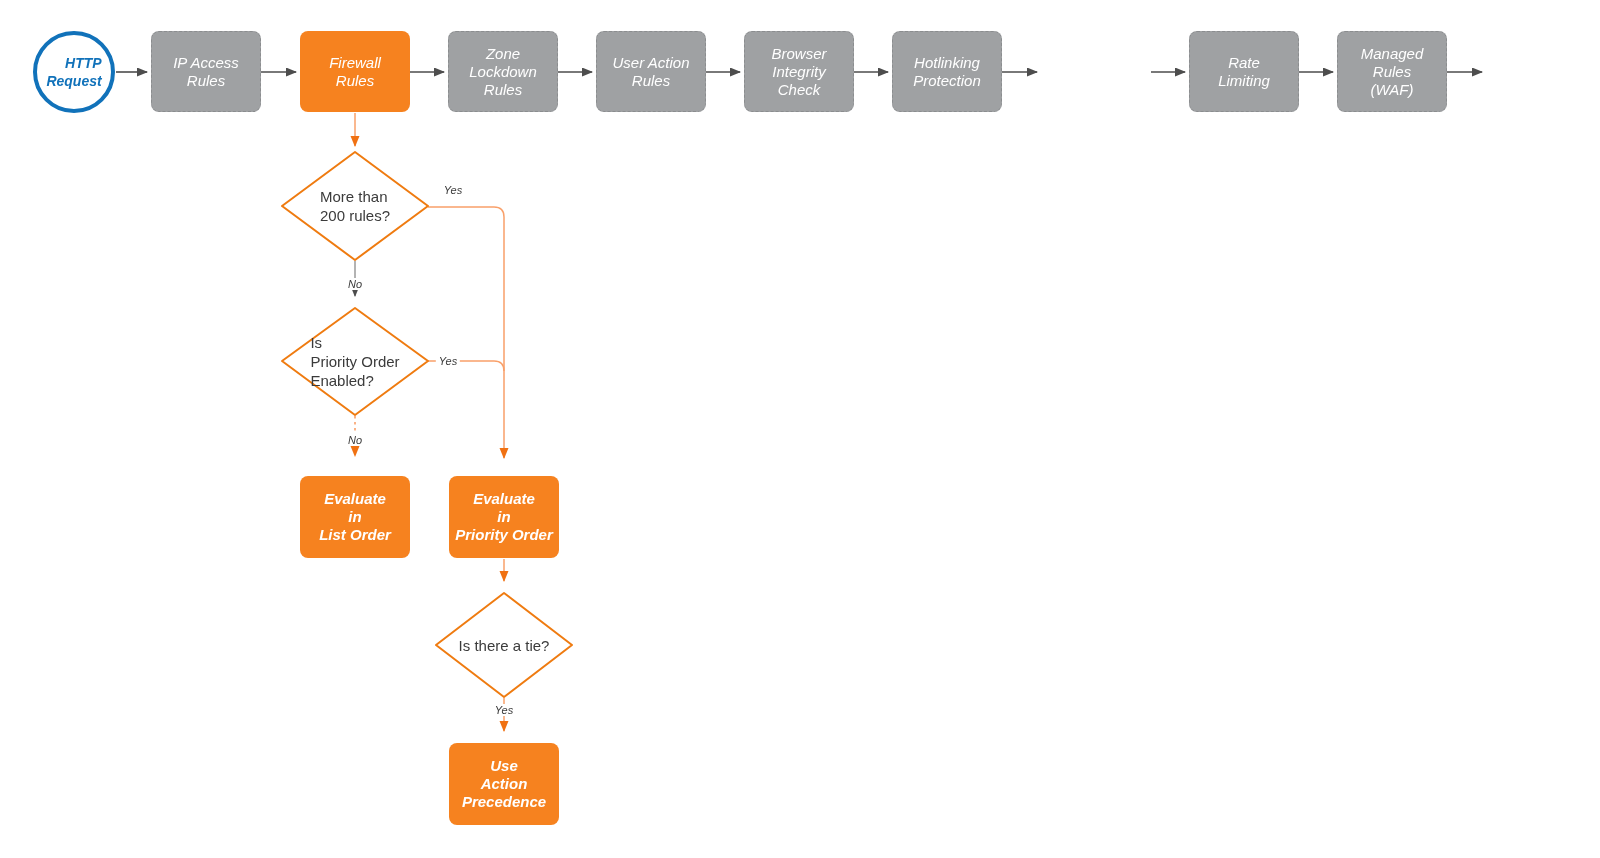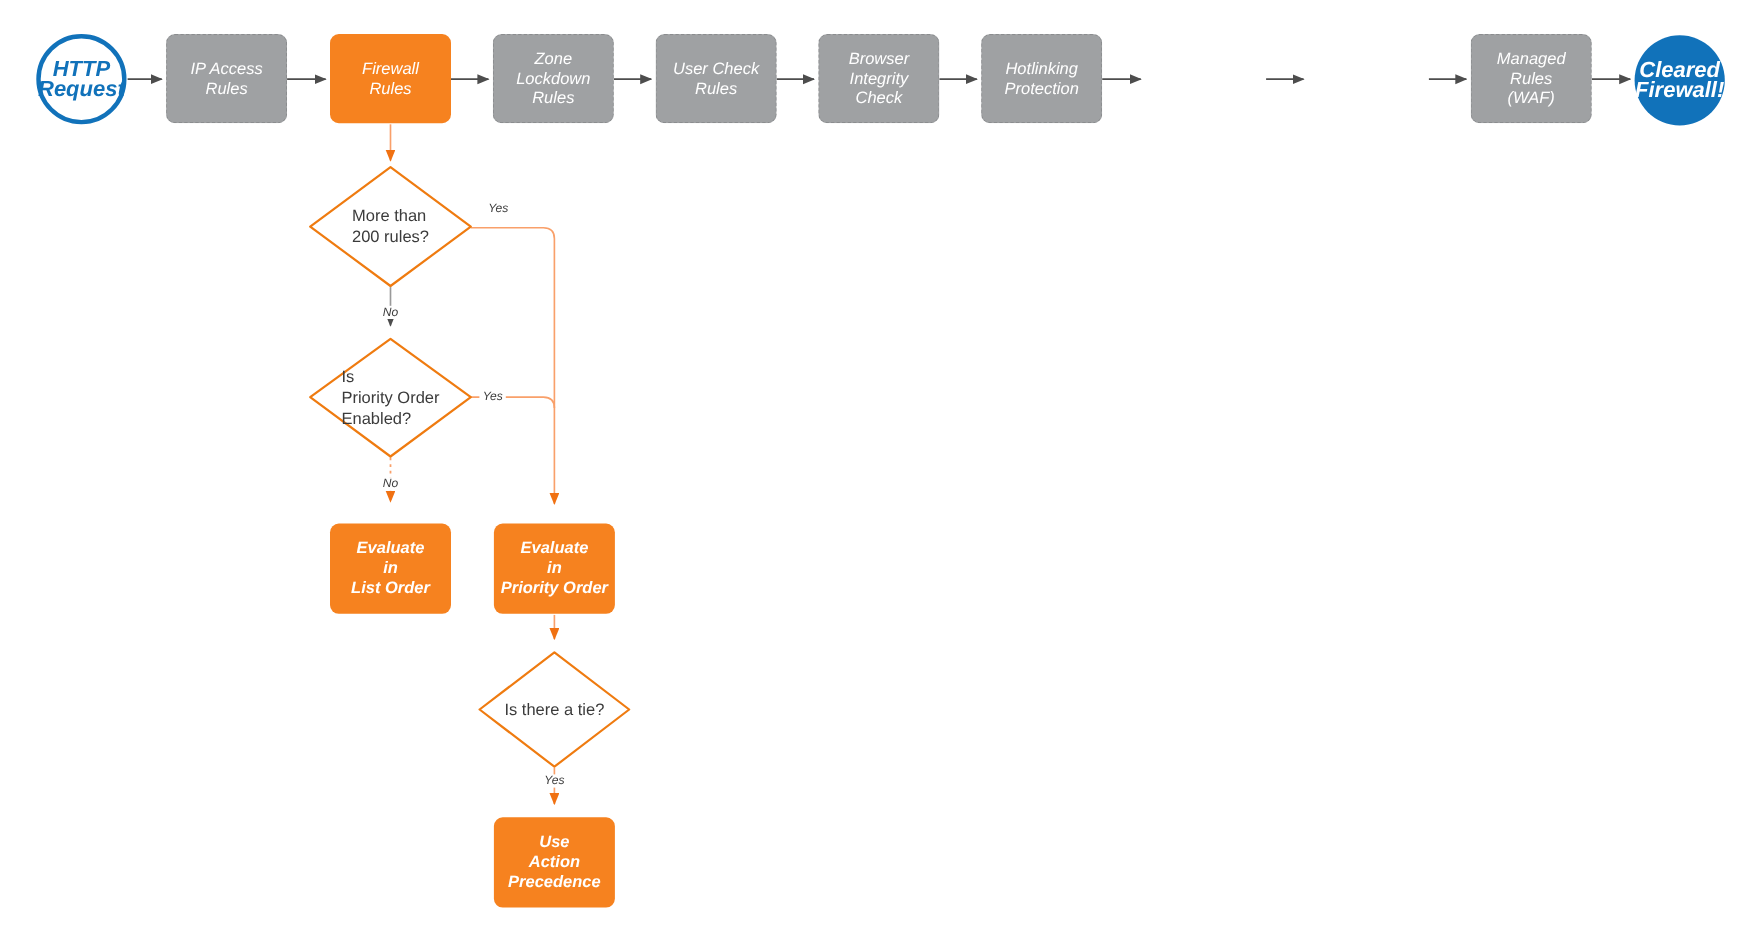--- a/index.html
+++ b/index.html
@@ -30,22 +30,22 @@
   .node{
     position:absolute;top:31px;width:110px;height:81px;box-sizing:border-box;
     border-radius:8px;display:flex;align-items:center;justify-content:center;
     text-align:center;white-space:pre-line;font-style:italic;font-size:15px;line-height:18px;
   }
   .step{background:var(--node-gray,#9fa1a3);border:1px dashed #8b8d8f;color:#fff;}
   .orange{background:var(--accent-orange,#f6821f);border:none;color:#fff;}
   .action{top:auto;height:82px;font-weight:bold;}
   .circle{
     position:absolute;width:82px;height:82px;border-radius:50%;box-sizing:border-box;
-    display:flex;align-items:center;justify-content:center;text-align:center;white-space:pre-line;
-    font-weight:bold;font-style:italic;font-size:20px;line-height:18px;
+    display:flex;align-items:center;justify-content:center;text-align:right;white-space:pre-line;
+    font-weight:bold;font-style:italic;font-size:14px;line-height:18px;
   }
   .start{left:33px;top:31px;background:#fff;border:4px solid var(--brand-blue,#1172ba);color:var(--brand-blue,#1172ba);}
   .end{left:1486px;top:32px;background:var(--brand-blue,#1172ba);color:#fff;}
   .dtext{
     position:absolute;display:flex;align-items:center;justify-content:center;
     white-space:pre-line;font-size:15px;line-height:19px;color:var(--text-dark,#3b3b3b);
   }
   .elabel{
     position:absolute;transform:translate(-50%,-50%);font-style:italic;font-size:11px;
     color:var(--text-dark,#3b3b3b);background:#fff;padding:0 3px;
@@ -85,37 +85,37 @@
     <path class="eo" marker-end="url(#arrO)" d="M504,559 V581"></path>
     <path class="eo" marker-end="url(#arrO)" d="M504,698 V731"></path>
 
     <polygon class="dia" points="355,152 428,206 355,260 282,206"></polygon>
     <polygon class="dia" points="355,308 428,361 355,415 282,361"></polygon>
     <polygon class="dia" points="504,593 572,645 504,697 436,645"></polygon>
   </svg>
 
   <div class="circle start">HTTP
 Request</div>
-  <div class="circle end">Cleared
-Firewall!</div>
 
   <div class="node step" style="left:151px">IP Access
 Rules</div>
   <div class="node orange" style="left:300px">Firewall
 Rules</div>
   <div class="node step" style="left:448px">Zone
 Lockdown
 Rules</div>
-  <div class="node step" style="left:596px">User Check
+  <div class="node step" style="left:596px">User Action
 Rules</div>
   <div class="node step" style="left:744px">Browser
 Integrity
 Check</div>
   <div class="node step" style="left:892px">Hotlinking
 Protection</div>
+  <div class="node step" style="left:1189px">Rate
+Limiting</div>
   <div class="node step" style="left:1337px">Managed
 Rules
 (WAF)</div>
 
   <div class="dtext" style="left:285px;top:187px;width:140px;height:38px;">More than
 200 rules?</div>
   <div class="dtext" style="left:285px;top:333px;width:140px;height:57px;">Is
 Priority Order
 Enabled?</div>
   <div class="dtext" style="left:434px;top:636px;width:140px;height:19px;">Is there a tie?</div>

